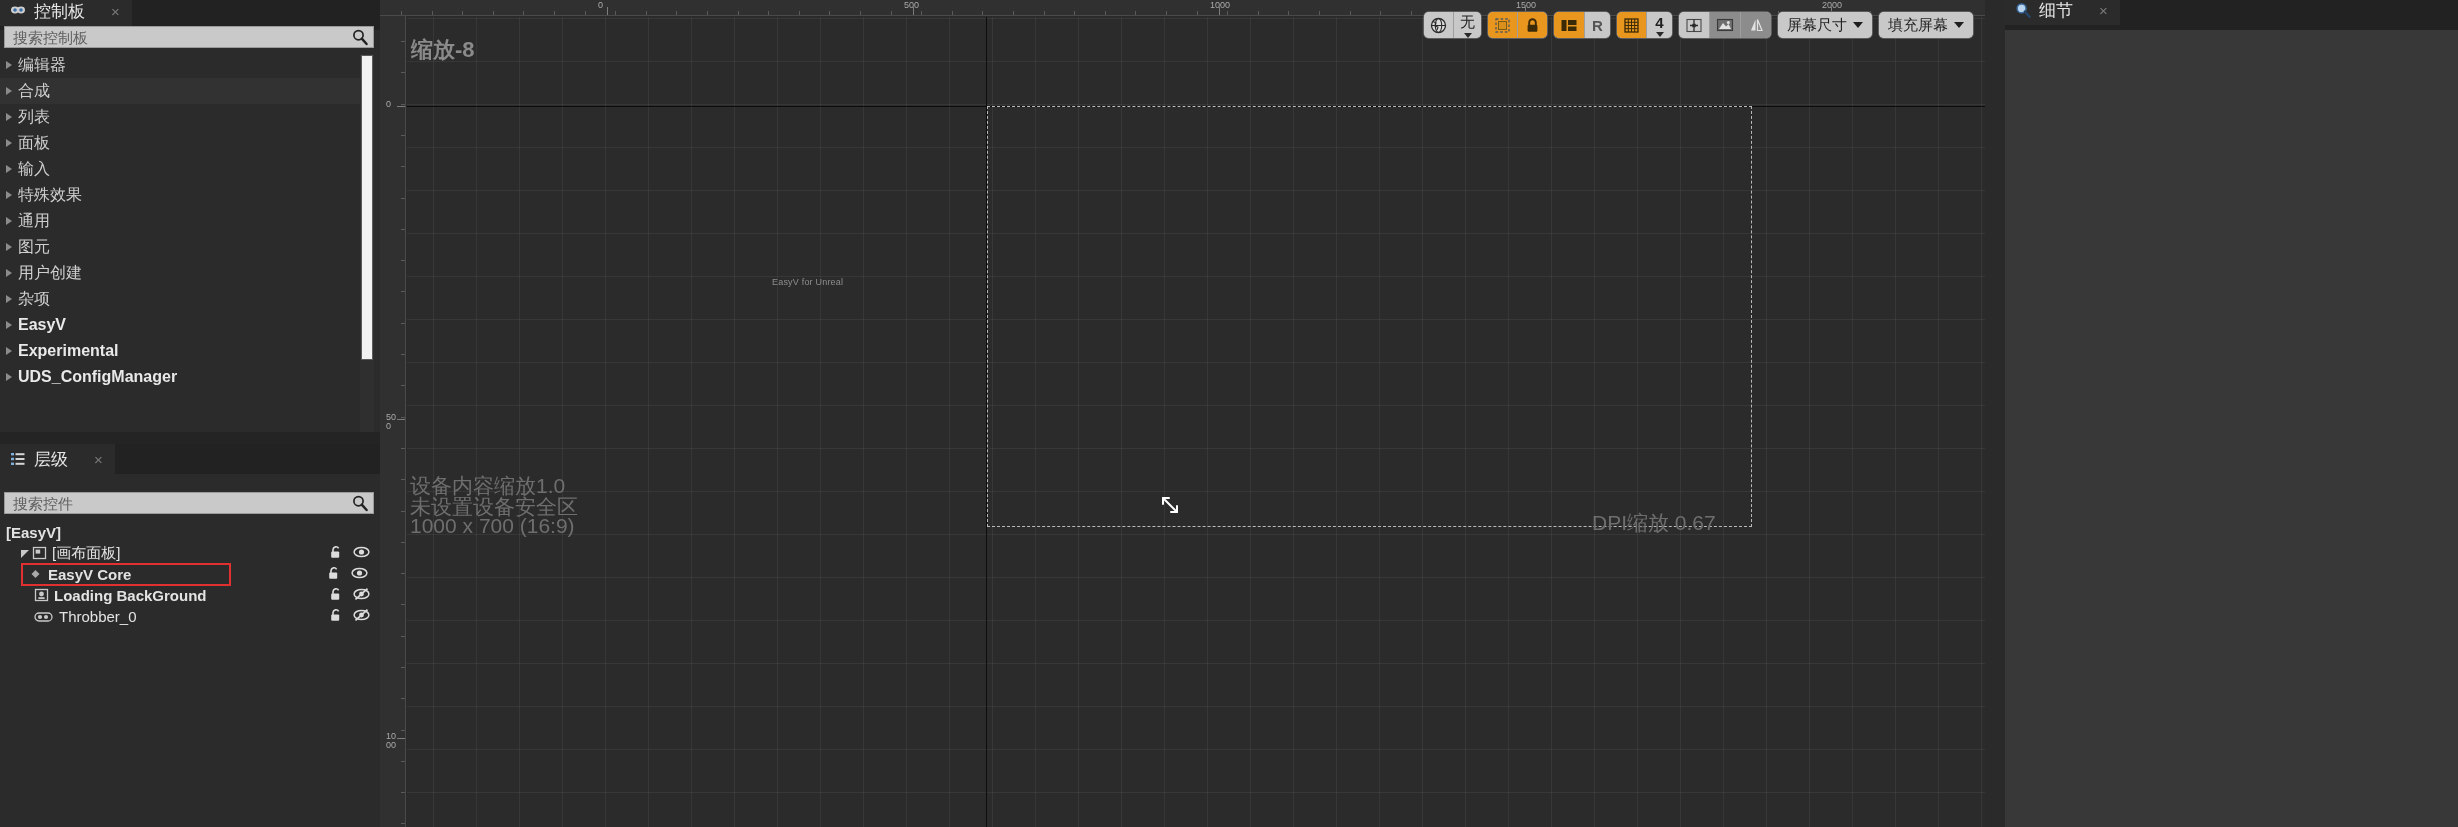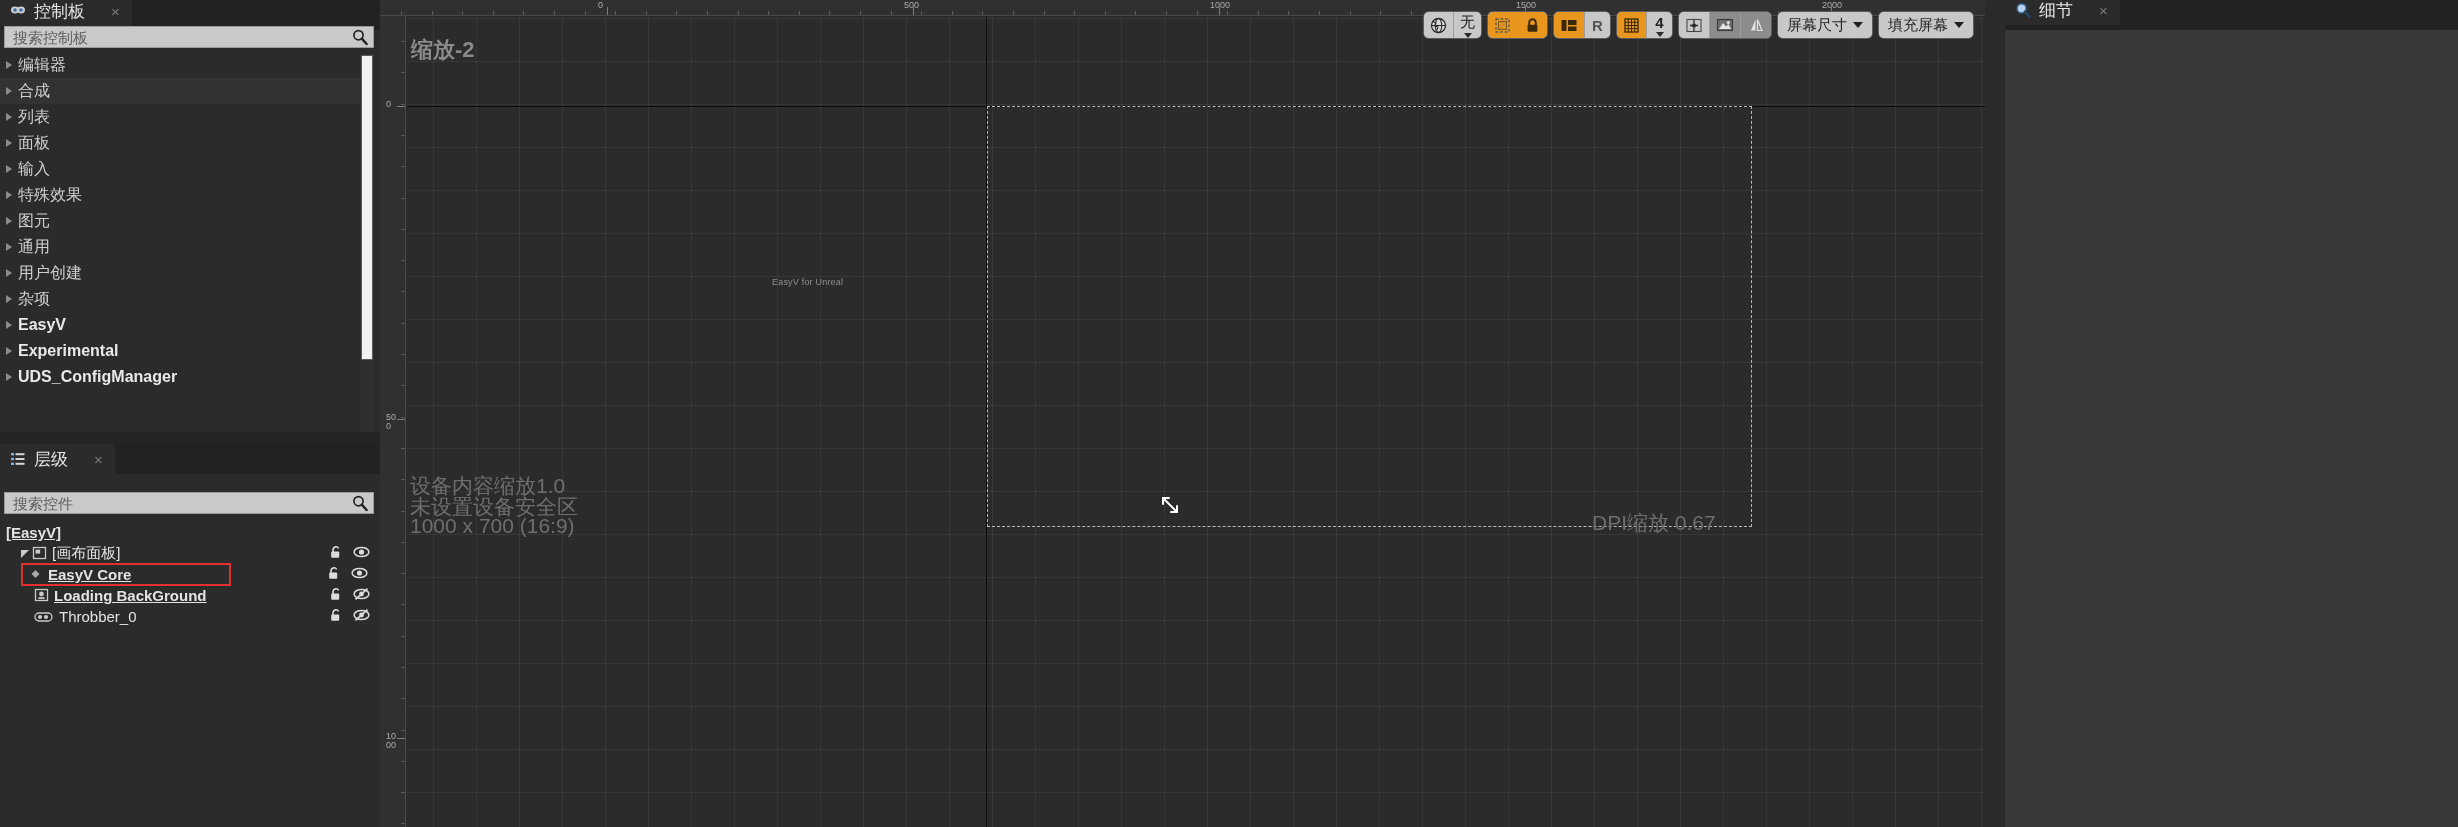--- a/index.html
+++ b/index.html
@@ -54,21 +54,21 @@
   }
   #palette-scrollbar .thumb{
     position:absolute; left:1px; top:1px; width:12px; height:305px;
     background:#f2f2f2; border:1px solid #5a5a5a;
   }
 
   #hier-panel{ position:absolute; left:0; top:444px; width:380px; height:395px; background:#2b2b2b; }
   #hier-tree{ position:absolute; left:0; top:78px; width:380px; }
   .h-row{ position:relative; height:21px; display:flex; align-items:center; font-size:15px; color:#e3e3e3; }
   .h-row .lbl{ white-space:nowrap; }
-  .h-row.b .lbl{ font-weight:bold;text-decoration:underline; }
+  .h-row.b .lbl{ font-weight:bold; }
   .h-row .eyes{ position:absolute; right:10px; top:2px; display:flex; gap:9px; align-items:center; }
   .h-row.sel{ outline:2px solid #e03030; outline-offset:-1px; }
   .ico{ width:16px; height:16px; flex:0 0 16px; margin-right:4px; }
 
   
   #viewport{ position:absolute; left:380px; top:0; width:1605px; height:827px; background:#2a2a2a; overflow:hidden; }
   #ruler-top{ position:absolute; left:0; top:0; width:1605px; height:16px; background:#303030; border-bottom:1px solid #4a4a4a; }
   #ruler-left{ position:absolute; left:0; top:16px; width:26px; height:811px; background:#303030; border-right:1px solid #4a4a4a; }
   .tickL{ position:absolute; font-size:9px; color:#aaa; }
   .tickmark{ position:absolute; background:#7d7d7d; }
@@ -177,25 +177,25 @@
         <div class="pal-row">
           <span class="tri"></span>
           <span>输入</span>
         </div>
         <div class="pal-row">
           <span class="tri"></span>
           <span>特殊效果</span>
         </div>
         <div class="pal-row">
           <span class="tri"></span>
+          <span>通用</span>
+        </div>
+        <div class="pal-row">
+          <span class="tri"></span>
           <span>图元</span>
-        </div>
-        <div class="pal-row">
-          <span class="tri"></span>
-          <span>通用</span>
         </div>
         <div class="pal-row">
           <span class="tri"></span>
           <span>用户创建</span>
         </div>
         <div class="pal-row">
           <span class="tri"></span>
           <span>杂项</span>
         </div>
         <div class="pal-row bold">
@@ -435,21 +435,21 @@
 
   <div id="canvas-area">
     <div class="grid-minor"></div>
     <div class="axis-v" style="left:579px;"></div>
     <div class="axis-h" style="top:89px;"></div>
 
     <div id="canvas-bounds"></div>
 
     <div id="canvas-center-label" style="left:365px; top:260px;">EasyV for Unreal</div>
 
-    <div id="zoom-label">缩放-2</div>
+    <div id="zoom-label">缩放-8</div>
 
     <div class="vp-note" style="left:3px; top:455px;">设备内容缩放1.0</div>
     <div class="vp-note" style="left:3px; top:476px;">未设置设备安全区</div>
     <div class="vp-note" style="left:3px; top:497px;">1000 x 700 (16:9)</div>
 
     <div id="dpi-note" style="left:1185px; top:492px;">DPI缩放 0.67</div>
 
     <div id="resize-cursor" style="left:752px; top:477px;">
       <svg width="22" height="22" viewBox="0 0 22 22">
         <g stroke="#ffffff" stroke-width="2" fill="none" stroke-linecap="round" stroke-linejoin="round">

